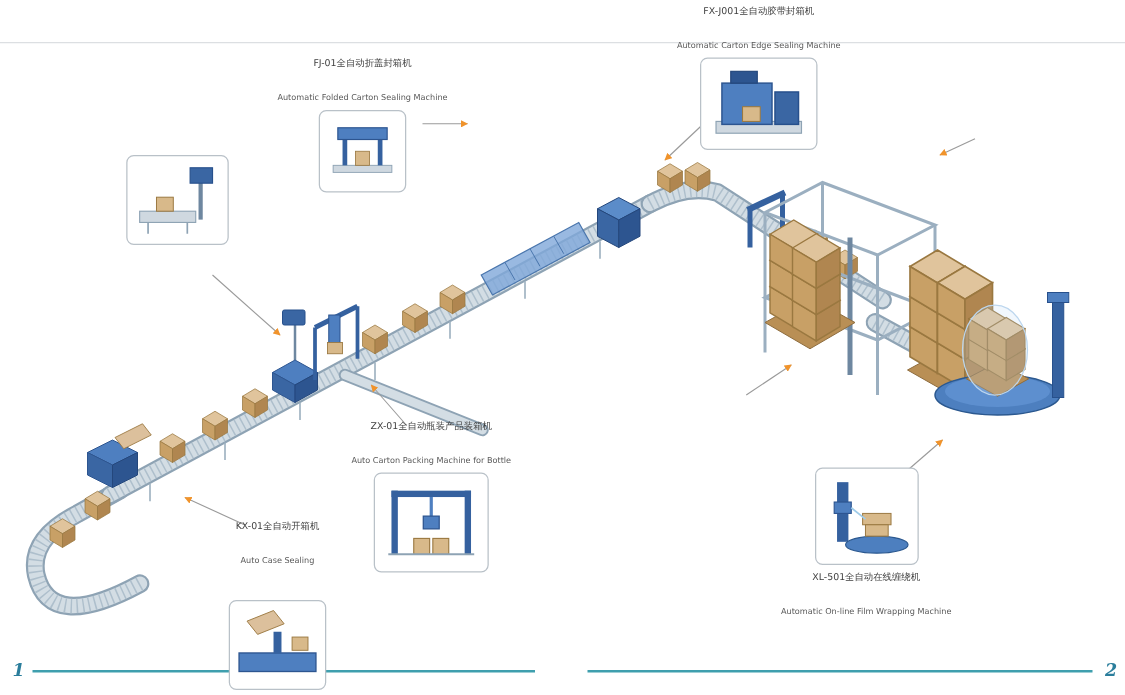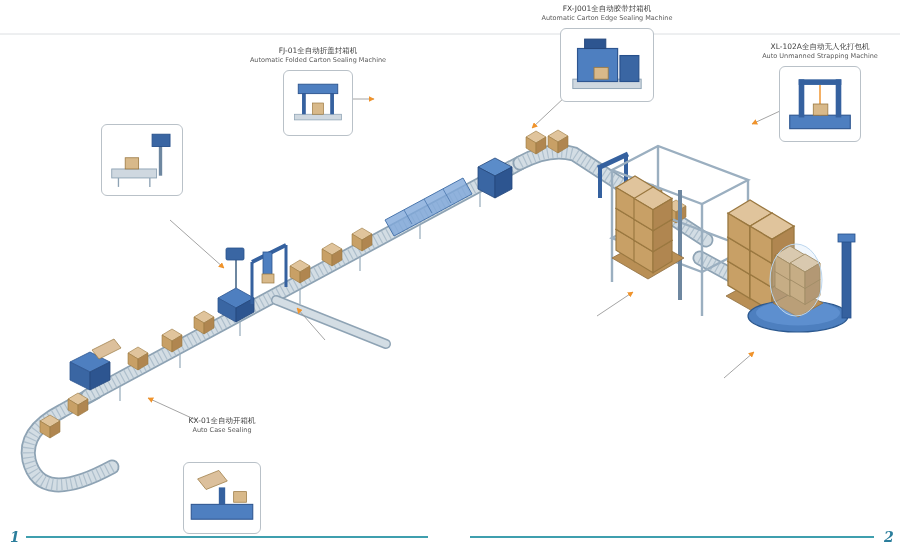--- a/index.html
+++ b/index.html
@@ -4,27 +4,27 @@
 <style>
   * { box-sizing: border-box; margin: 0; padding: 0; }
   html,body { background:#fff; }
   body { font-family:"DejaVu Sans", sans-serif; }
   .page { position:relative; width:900px; height:556px; background:#fff; overflow:hidden; }
   .scene { position:absolute; left:0; top:0; width:900px; height:556px; z-index:1; }
 
   .callout { position:absolute; display:flex; flex-direction:column; align-items:center; gap:5px; z-index:3;justify-content:flex-end; }
   .co-text { text-align:center; line-height:1.35; white-space:nowrap; }
   .cn { font-size:7.5px; color:#3f3f3f; }
-  .en { font-size:6.5px; color:#5a5a5a; }
+  .en { font-size:6.5px; color:#5a5a5a;margin-top:18px; }
   .thumb { background:#fff; border:1px solid #b9c1c8; border-radius:6px; padding:3px;
            display:flex; align-items:center; justify-content:center; }
 
   
   .co-fxj001 { left:537px; top:4px;   width:140px; }
-  .co-fj01   { left:248px; top:46px;  width:140px; }
+  .co-fj01   { left:220px; top:46px;  width:140px; }
   .co-weigher{ left:72px;  top:124px; width:140px; }
   .co-xl102a { left:750px; top:42px;  width:140px; }
   .co-zx01   { left:265px; top:336px; width:160px; }
   .co-kx01   { left:152px; top:416px; width:140px;gap:27px; }
   .co-md01   { left:497px; top:296px; width:130px; }
   .co-xl501  { left:608px; top:374px; width:170px; }
 
   
   .conv-e { stroke:#8ea3b4; stroke-width:15; fill:none; stroke-linecap:round; }
   .conv-s { stroke:#d3dde4; stroke-width:11.5; fill:none; stroke-linecap:round; }
@@ -248,53 +248,71 @@
         <rect x="6" y="36" width="40" height="8" fill="#cfd8e0" stroke="#8ea3b4" stroke-width="0.8"></rect>
         <line x1="12" y1="44" x2="12" y2="52" stroke="#8ea3b4" stroke-width="1.2"></line>
         <line x1="40" y1="44" x2="40" y2="52" stroke="#8ea3b4" stroke-width="1.2"></line>
         <rect x="48" y="12" width="3" height="30" fill="#6e87a0"></rect>
         <rect x="42" y="5" width="16" height="11" fill="#3a66a3" stroke="#27508c" stroke-width="0.8"></rect>
         <rect x="18" y="26" width="12" height="10" fill="#d8b98a" stroke="#9a7840" stroke-width="0.7"></rect>
       </svg>
     </div>
   </div>
 
-  <div class="callout co-xl102a">
-    <div class="co-text">
-      <div class="cn">XL-102A全自动无人化打包机</div>
-      <div class="en">Auto Unmanned Strapping Machine</div>
-    </div>
-    <div class="thumb">
-      <svg width="74" height="68" viewBox="0 0 66 56">
-        <rect x="6" y="38" width="54" height="12" fill="#4e7fc0" stroke="#2d5590" stroke-width="1"></rect>
-        <rect x="14" y="6" width="5" height="34" fill="#35619f"></rect>
-        <rect x="47" y="6" width="5" height="34" fill="#35619f"></rect>
-        <rect x="14" y="6" width="38" height="5" fill="#35619f"></rect>
-        <line x1="33" y1="11" x2="33" y2="38" stroke="#f0932b" stroke-width="1.3"></line>
-        <rect x="27" y="28" width="13" height="10" fill="#d8b98a" stroke="#9a7840" stroke-width="0.7"></rect>
-      </svg>
-    </div>
-  </div>
-
+
+  <div class="callout co-zx01">
+    <div class="co-text">
+      <div class="cn">ZX-01全自动瓶装产品装箱机</div>
+      <div class="en">Auto Carton Packing Machine for Bottle</div>
+    </div>
+    <div class="thumb">
+      <svg width="84" height="72" viewBox="0 0 66 56">
+        <rect x="8" y="8" width="4" height="40" fill="#35619f"></rect>
+        <rect x="54" y="8" width="4" height="40" fill="#35619f"></rect>
+        <rect x="8" y="8" width="50" height="4" fill="#35619f"></rect>
+        <line x1="33" y1="12" x2="33" y2="24" stroke="#4e7fc0" stroke-width="2"></line>
+        <rect x="28" y="24" width="10" height="8" fill="#4e7fc0" stroke="#2d5590" stroke-width="0.8"></rect>
+        <rect x="22" y="38" width="10" height="10" fill="#d8b98a" stroke="#9a7840" stroke-width="0.7"></rect>
+        <rect x="34" y="38" width="10" height="10" fill="#d8b98a" stroke="#9a7840" stroke-width="0.7"></rect>
+        <line x1="6" y1="48" x2="60" y2="48" stroke="#8ea3b4" stroke-width="1.2"></line>
+      </svg>
+    </div>
+  </div>
 
   <div class="callout co-kx01">
     <div class="co-text">
       <div class="cn">KX-01全自动开箱机</div>
       <div class="en">Auto Case Sealing</div>
     </div>
     <div class="thumb">
       <svg width="70" height="64" viewBox="0 0 66 56">
         <rect x="4" y="34" width="58" height="14" fill="#4e7fc0" stroke="#2d5590" stroke-width="1"></rect>
         <polygon points="10,10 30,2 38,12 18,20" fill="#dcc09c" stroke="#9a7840" stroke-width="0.7"></polygon>
         <rect x="30" y="18" width="6" height="16" fill="#35619f"></rect>
         <rect x="44" y="22" width="12" height="10" fill="#d8b98a" stroke="#9a7840" stroke-width="0.7"></rect>
       </svg>
     </div>
   </div>
 
 
+  <div class="callout co-xl501">
+    <div class="thumb">
+      <svg width="75" height="70" viewBox="0 0 66 56">
+        <rect x="12" y="4" width="8" height="42" fill="#35619f"></rect>
+        <rect x="10" y="18" width="12" height="8" fill="#4e7fc0" stroke="#2d5590" stroke-width="0.8"></rect>
+        <ellipse cx="40" cy="48" rx="22" ry="6" fill="#4d7fbf" stroke="#2b588f" stroke-width="0.8"></ellipse>
+        <rect x="30" y="26" width="20" height="8" fill="#d8b98a" stroke="#9a7840" stroke-width="0.7"></rect>
+        <rect x="32" y="34" width="16" height="8" fill="#d8b98a" stroke="#9a7840" stroke-width="0.7"></rect>
+        <line x1="22" y1="22" x2="32" y2="30" stroke="#9ecbe8" stroke-width="1.2"></line>
+      </svg>
+    </div>
+    <div class="co-text">
+      <div class="cn">XL-501全自动在线缠绕机</div>
+      <div class="en">Automatic On-line Film Wrapping Machine</div>
+    </div>
+  </div>
 
   <div class="footer-line" style="left:26px; top:536px; width:402px;"></div>
   <div class="footer-line" style="left:470px; top:536px; width:404px;"></div>
   <div class="page-num" style="left:10px; top:529px;">1</div>
   <div class="page-num" style="left:884px; top:529px;">2</div>
 
 </div>
 
 </body></html>

